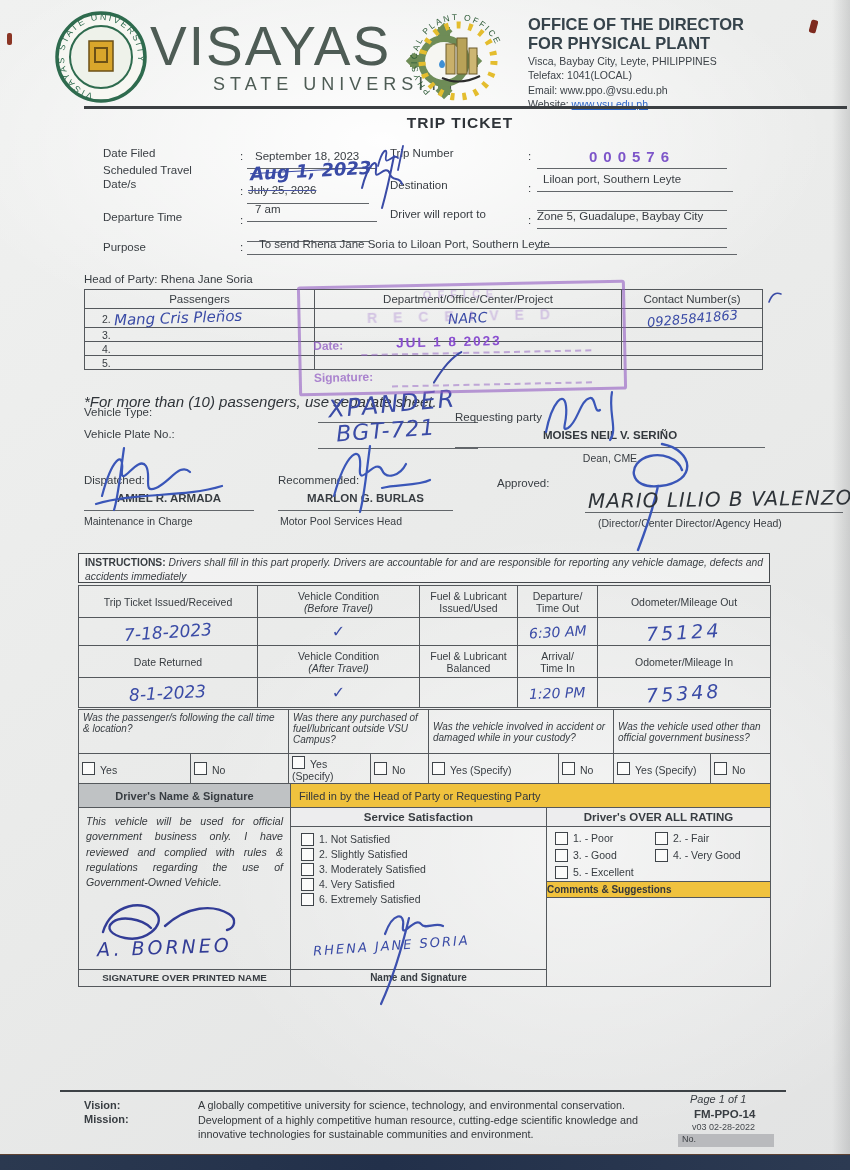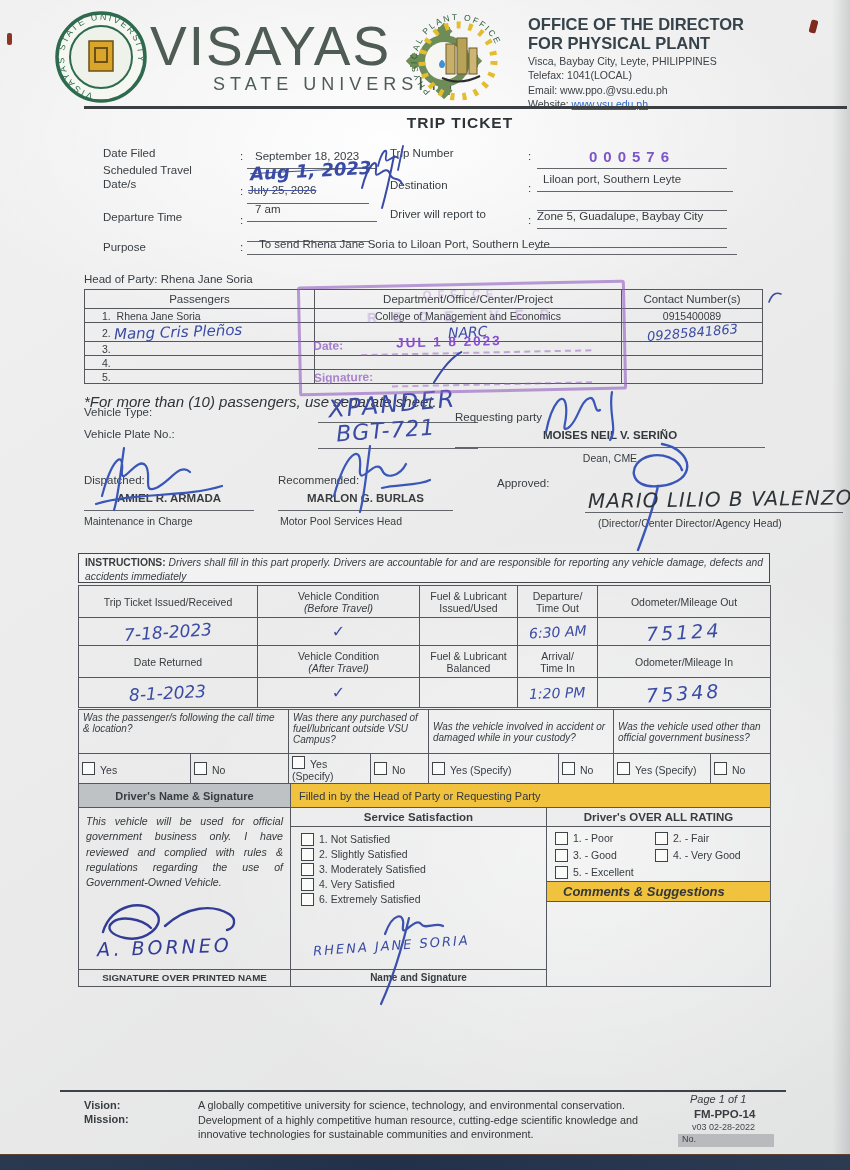--- a/index.html
+++ b/index.html
@@ -149,25 +149,20 @@
         <col style="width:307px">
         <col style="width:141px">
       </colgroup>
     <tbody>
         <tr style="height:19px;">
       <th class="lbl cent" style="font-weight:400;">Passengers</th>
       <th class="lbl cent" style="font-weight:400;">Department/Office/Center/Project</th>
       <th class="lbl cent" style="font-weight:400;">Contact Number(s)</th>
     </tr>
     <tr style="height:14px;font-size:10.5px;">
-      <td><span style="padding-left:14px;">1.</span>&nbsp;&nbsp;<span>Rhena Jane Soria</span></td>
-      <td class="cent">College of Management and Economics</td>
-      <td class="cent">0915400089</td>
-    </tr>
-    <tr style="height:14px;font-size:10.5px;">
       <td><span style="padding-left:14px;">2.</span>&nbsp;<span class="hw" style="font-size:15px;display:inline-block;transform:rotate(-2deg);">Mang Cris Pleños</span></td>
       <td class="cent"><span class="hw" style="font-size:14px;display:inline-block;transform:rotate(-3deg);">NARC</span></td>
       <td class="cent"><span class="hw" style="font-size:13px;display:inline-block;transform:rotate(-5deg);">09285841863</span></td>
     </tr>
     <tr style="height:14px;font-size:10.5px;">
       <td><span style="padding-left:14px;">3.</span></td>
           <td></td>
           <td></td>
     </tr>
     <tr style="height:14px;font-size:10.5px;">
@@ -401,21 +396,21 @@
             <div class="opt">
                   <span class="cb"></span>
                   <span>4. - Very Good</span>
                 </div>
           </div>
           <div class="opt">
                 <span class="cb"></span>
                 <span>5. - Excellent</span>
               </div>
         </div>
-        <div class="bold" style="background:#f0c23e;border-top:1px solid #54585c;border-bottom:1px solid #54585c;font-size:13px;padding:2px 0 2px 16px;margin-top:2px;color:#33373b;font-style:italic;">Comments &amp; Suggestions</div>
+        <div class="bold" style="background:#f0c23e;border-top:1px solid #54585c;border-bottom:1px solid #54585c;font-size:10px;padding:2px 0 2px 0;margin-top:2px;color:#33373b;">Comments &amp; Suggestions</div>
         <div style="height:82px;"></div>
       </td>
     </tr>
   </tbody>
     </table>
 
   <div class="abs" style="left:60px;top:1090px;width:726px;height:2px;background:#3d4246;"></div>
   <div class="abs bold" style="left:84px;top:1099px;font-size:11px;">Vision:</div>
   <div class="abs" style="left:198px;top:1099px;width:450px;font-size:10.8px;color:#34383c;">A globally competitive university for science, technology, and environmental conservation.</div>
   <div class="abs bold" style="left:84px;top:1113px;font-size:11px;">Mission:</div>

